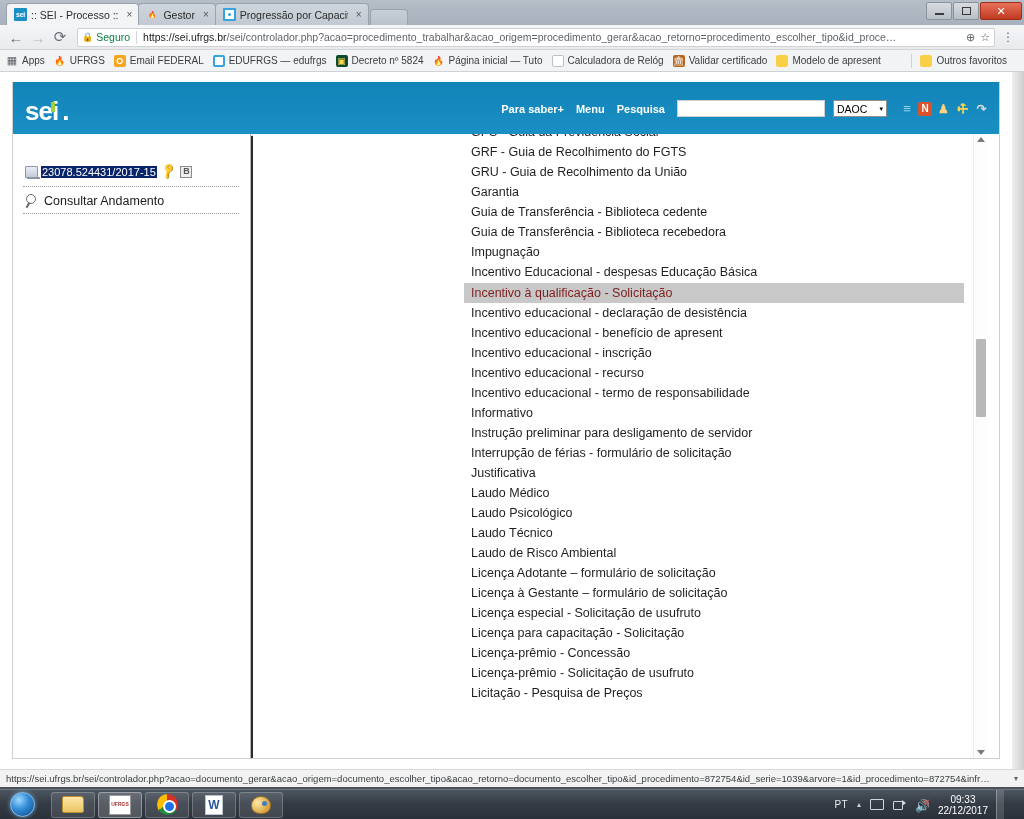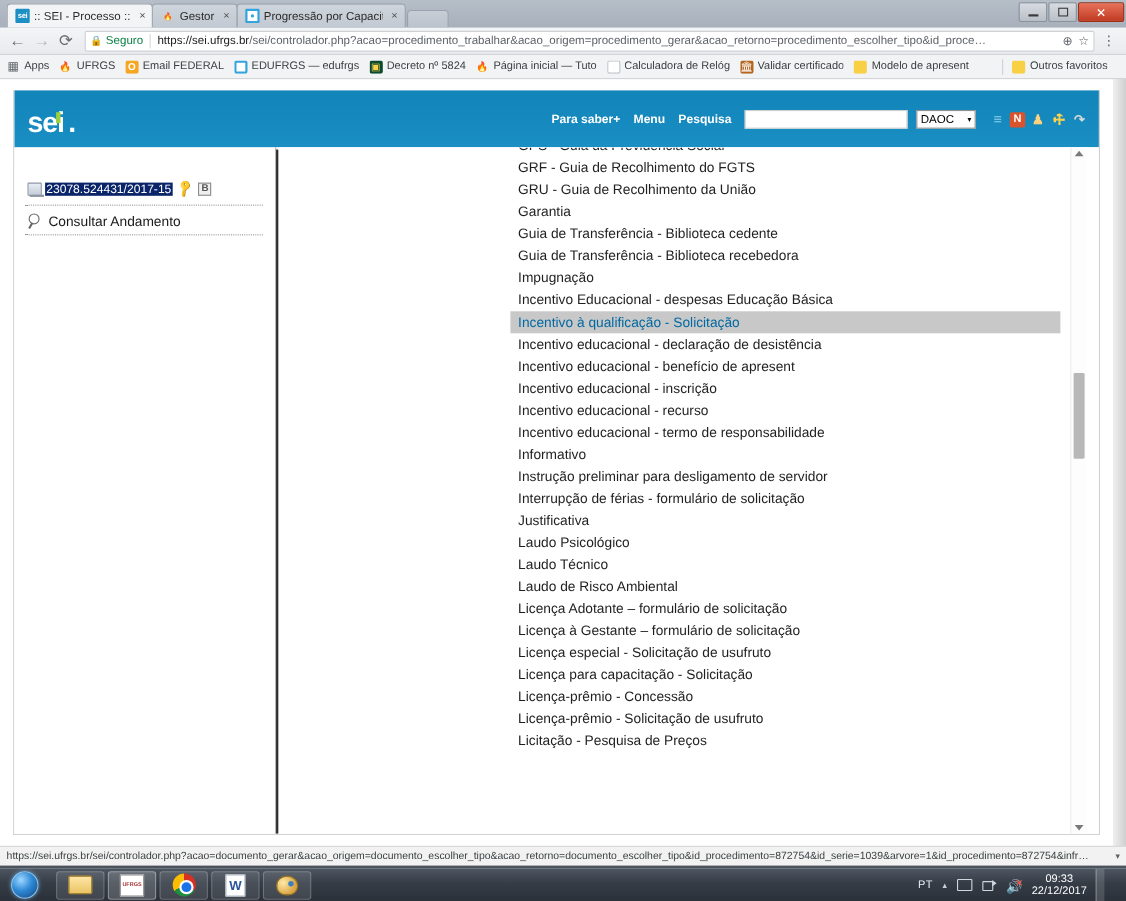--- a/index.html
+++ b/index.html
@@ -456,21 +456,21 @@
     font-size: 12.5px;
     line-height: 20px;
     color: #1f1f1f;
     padding: 0 4px 0 7px;
     white-space: normal;
     cursor: default;
   }
   .doc-item.wrap { line-height: 14.5px; padding-top:3px; padding-bottom:3px; }
   .doc-item.selected {
     background: #c8c8c8;
-    color: #0369a1;
+    color: #7f1d1d;
   }
 
   
   .iscroll {
     position: absolute;
     right: 12px;
     top: 0;
     width: 14px;
     height: 624px;
     background: #fdfdfd;
@@ -813,20 +813,21 @@
                 <div class="doc-item selected">Incentivo à qualificação - Solicitação</div>
                 <div class="doc-item">Incentivo educacional - declaração de desistência</div>
                 <div class="doc-item">Incentivo educacional - benefício de apresent</div>
                 <div class="doc-item">Incentivo educacional - inscrição</div>
                 <div class="doc-item">Incentivo educacional - recurso</div>
                 <div class="doc-item">Incentivo educacional - termo de responsabilidade</div>
                 <div class="doc-item">Informativo</div>
                 <div class="doc-item wrap">Instrução preliminar para desligamento de servidor</div>
                 <div class="doc-item">Interrupção de férias - formulário de solicitação</div>
                 <div class="doc-item">Justificativa</div>
+                <div class="doc-item">Laudo Médico</div>
                 <div class="doc-item">Laudo Psicológico</div>
                 <div class="doc-item">Laudo Técnico</div>
                 <div class="doc-item">Laudo de Risco Ambiental</div>
                 <div class="doc-item">Licença Adotante – formulário de solicitação</div>
                 <div class="doc-item">Licença à Gestante – formulário de solicitação</div>
                 <div class="doc-item">Licença especial - Solicitação de usufruto</div>
                 <div class="doc-item">Licença para capacitação - Solicitação</div>
                 <div class="doc-item">Licença-prêmio - Concessão</div>
                 <div class="doc-item">Licença-prêmio - Solicitação de usufruto</div>
                 <div class="doc-item">Licitação - Pesquisa de Preços</div>

